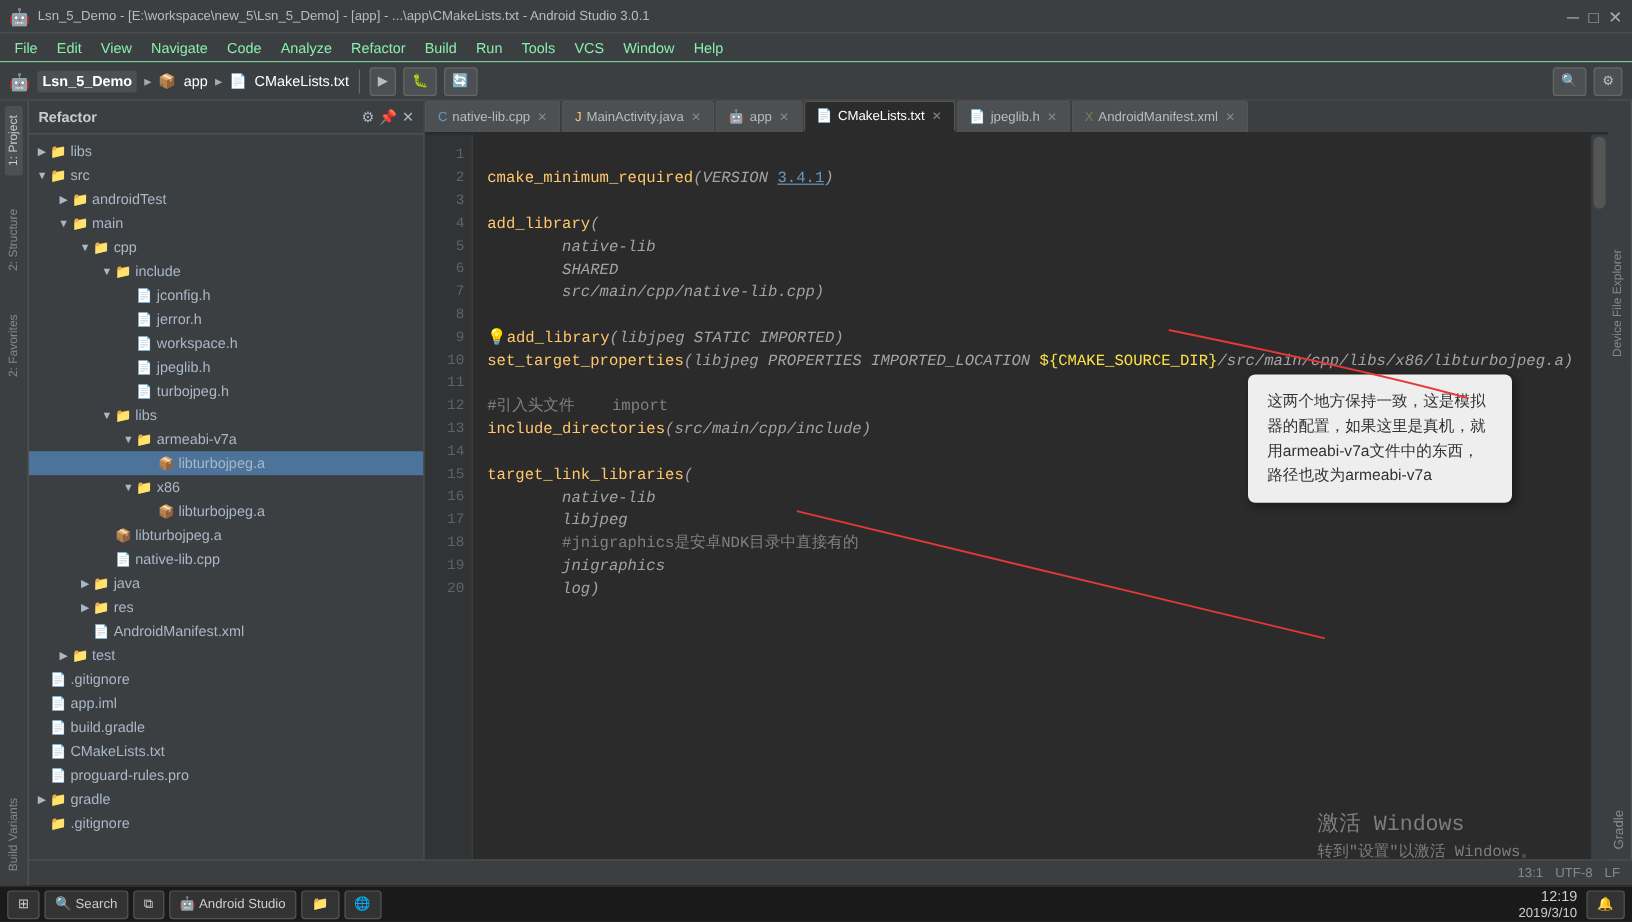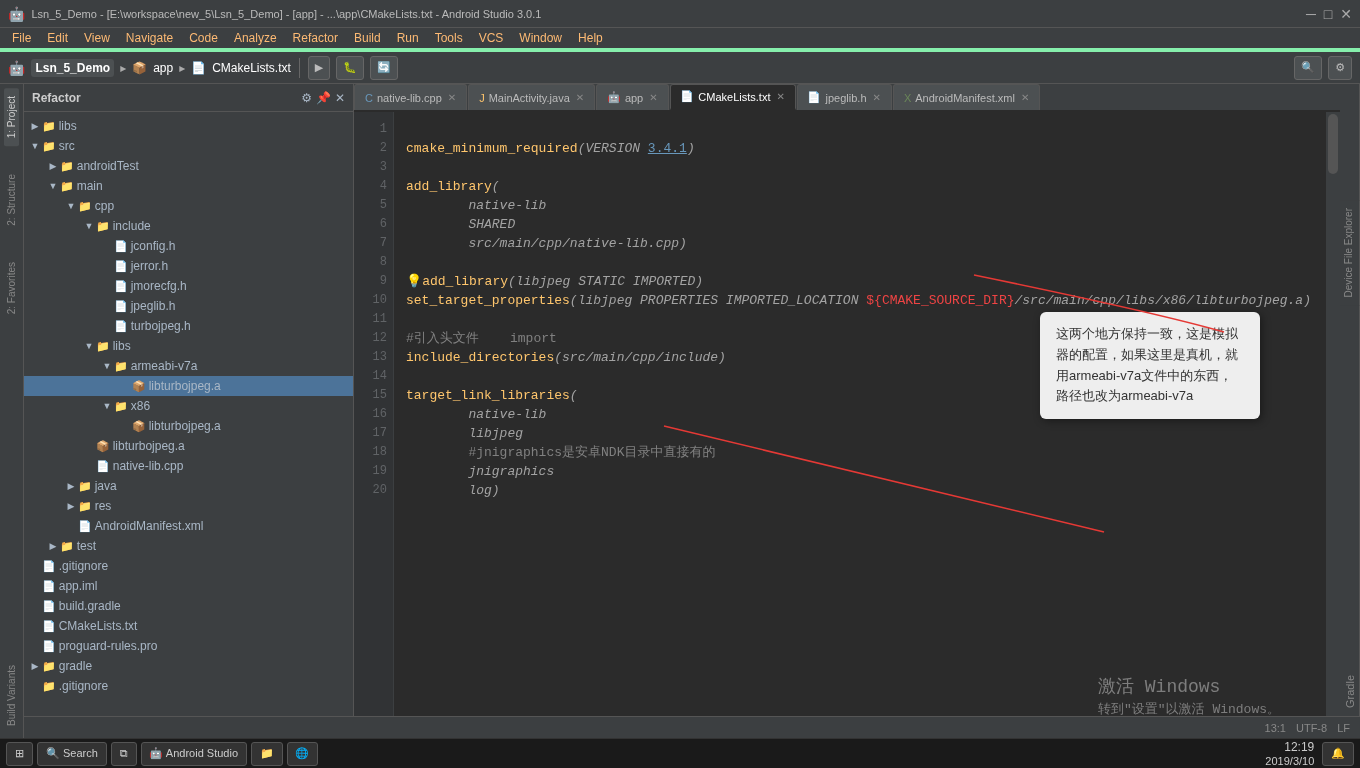--- a/index.html
+++ b/index.html
@@ -18,22 +18,22 @@
       user-select: none;
     }
 
     
     #menubar {
       height: 24px;
       background: #3c3f41;
       display: flex;
       align-items: center;
       padding: 0 4px;
-      border-bottom: 4px solid #86efac;
-      color: #fdba74;
+      border-bottom: 1px solid #86efac;
+      color: #86efac;
       font-size: 12px;
     }
     #menubar .menu-item {
       padding: 2px 8px;
       cursor: pointer;
       border-radius: 2px;
     }
 
     
     #toolbar {
@@ -202,21 +202,21 @@
       line-height: 19px;
       color: #a9b7c6;
     }
     #code-content::-webkit-scrollbar { width: 8px; height: 8px; }
     #code-content::-webkit-scrollbar-track { background: #2b2b2b; }
     #code-content::-webkit-scrollbar-thumb { background: #555; border-radius: 4px; }
     .fn { color: #ffc66d; }
     .num { color: #6897bb; text-decoration: underline; }
     .comment { color: #808080; }
     .var { color: #a3a3a3; font-style: italic; }
-    .macro { color: #ef4444; }
+    .macro { color: #fde047; }
 
     
     #annotation {
       position: absolute;
       right: 80px;
       top: 200px;
       background: rgba(255,255,255,0.92);
       color: #333;
       font-size: 13px;
       padding: 12px 16px;
@@ -422,21 +422,21 @@
         <div class="tree-item">
           <span class="tree-indent" style="width:76px;"></span>
           <span class="tree-arrow" style="width:14px;"></span>
           <span class="tree-icon">📄</span>
           <span class="tree-label">jerror.h</span>
         </div>
         <div class="tree-item">
           <span class="tree-indent" style="width:76px;"></span>
           <span class="tree-arrow" style="width:14px;"></span>
           <span class="tree-icon">📄</span>
-          <span class="tree-label">jmorecfg.h</span>
+          <span class="tree-label">workspace.h</span>
         </div>
         <div class="tree-item">
           <span class="tree-indent" style="width:76px;"></span>
           <span class="tree-arrow" style="width:14px;"></span>
           <span class="tree-icon">📄</span>
           <span class="tree-label">jpeglib.h</span>
         </div>
         <div class="tree-item">
           <span class="tree-indent" style="width:76px;"></span>
           <span class="tree-arrow" style="width:14px;"></span>

